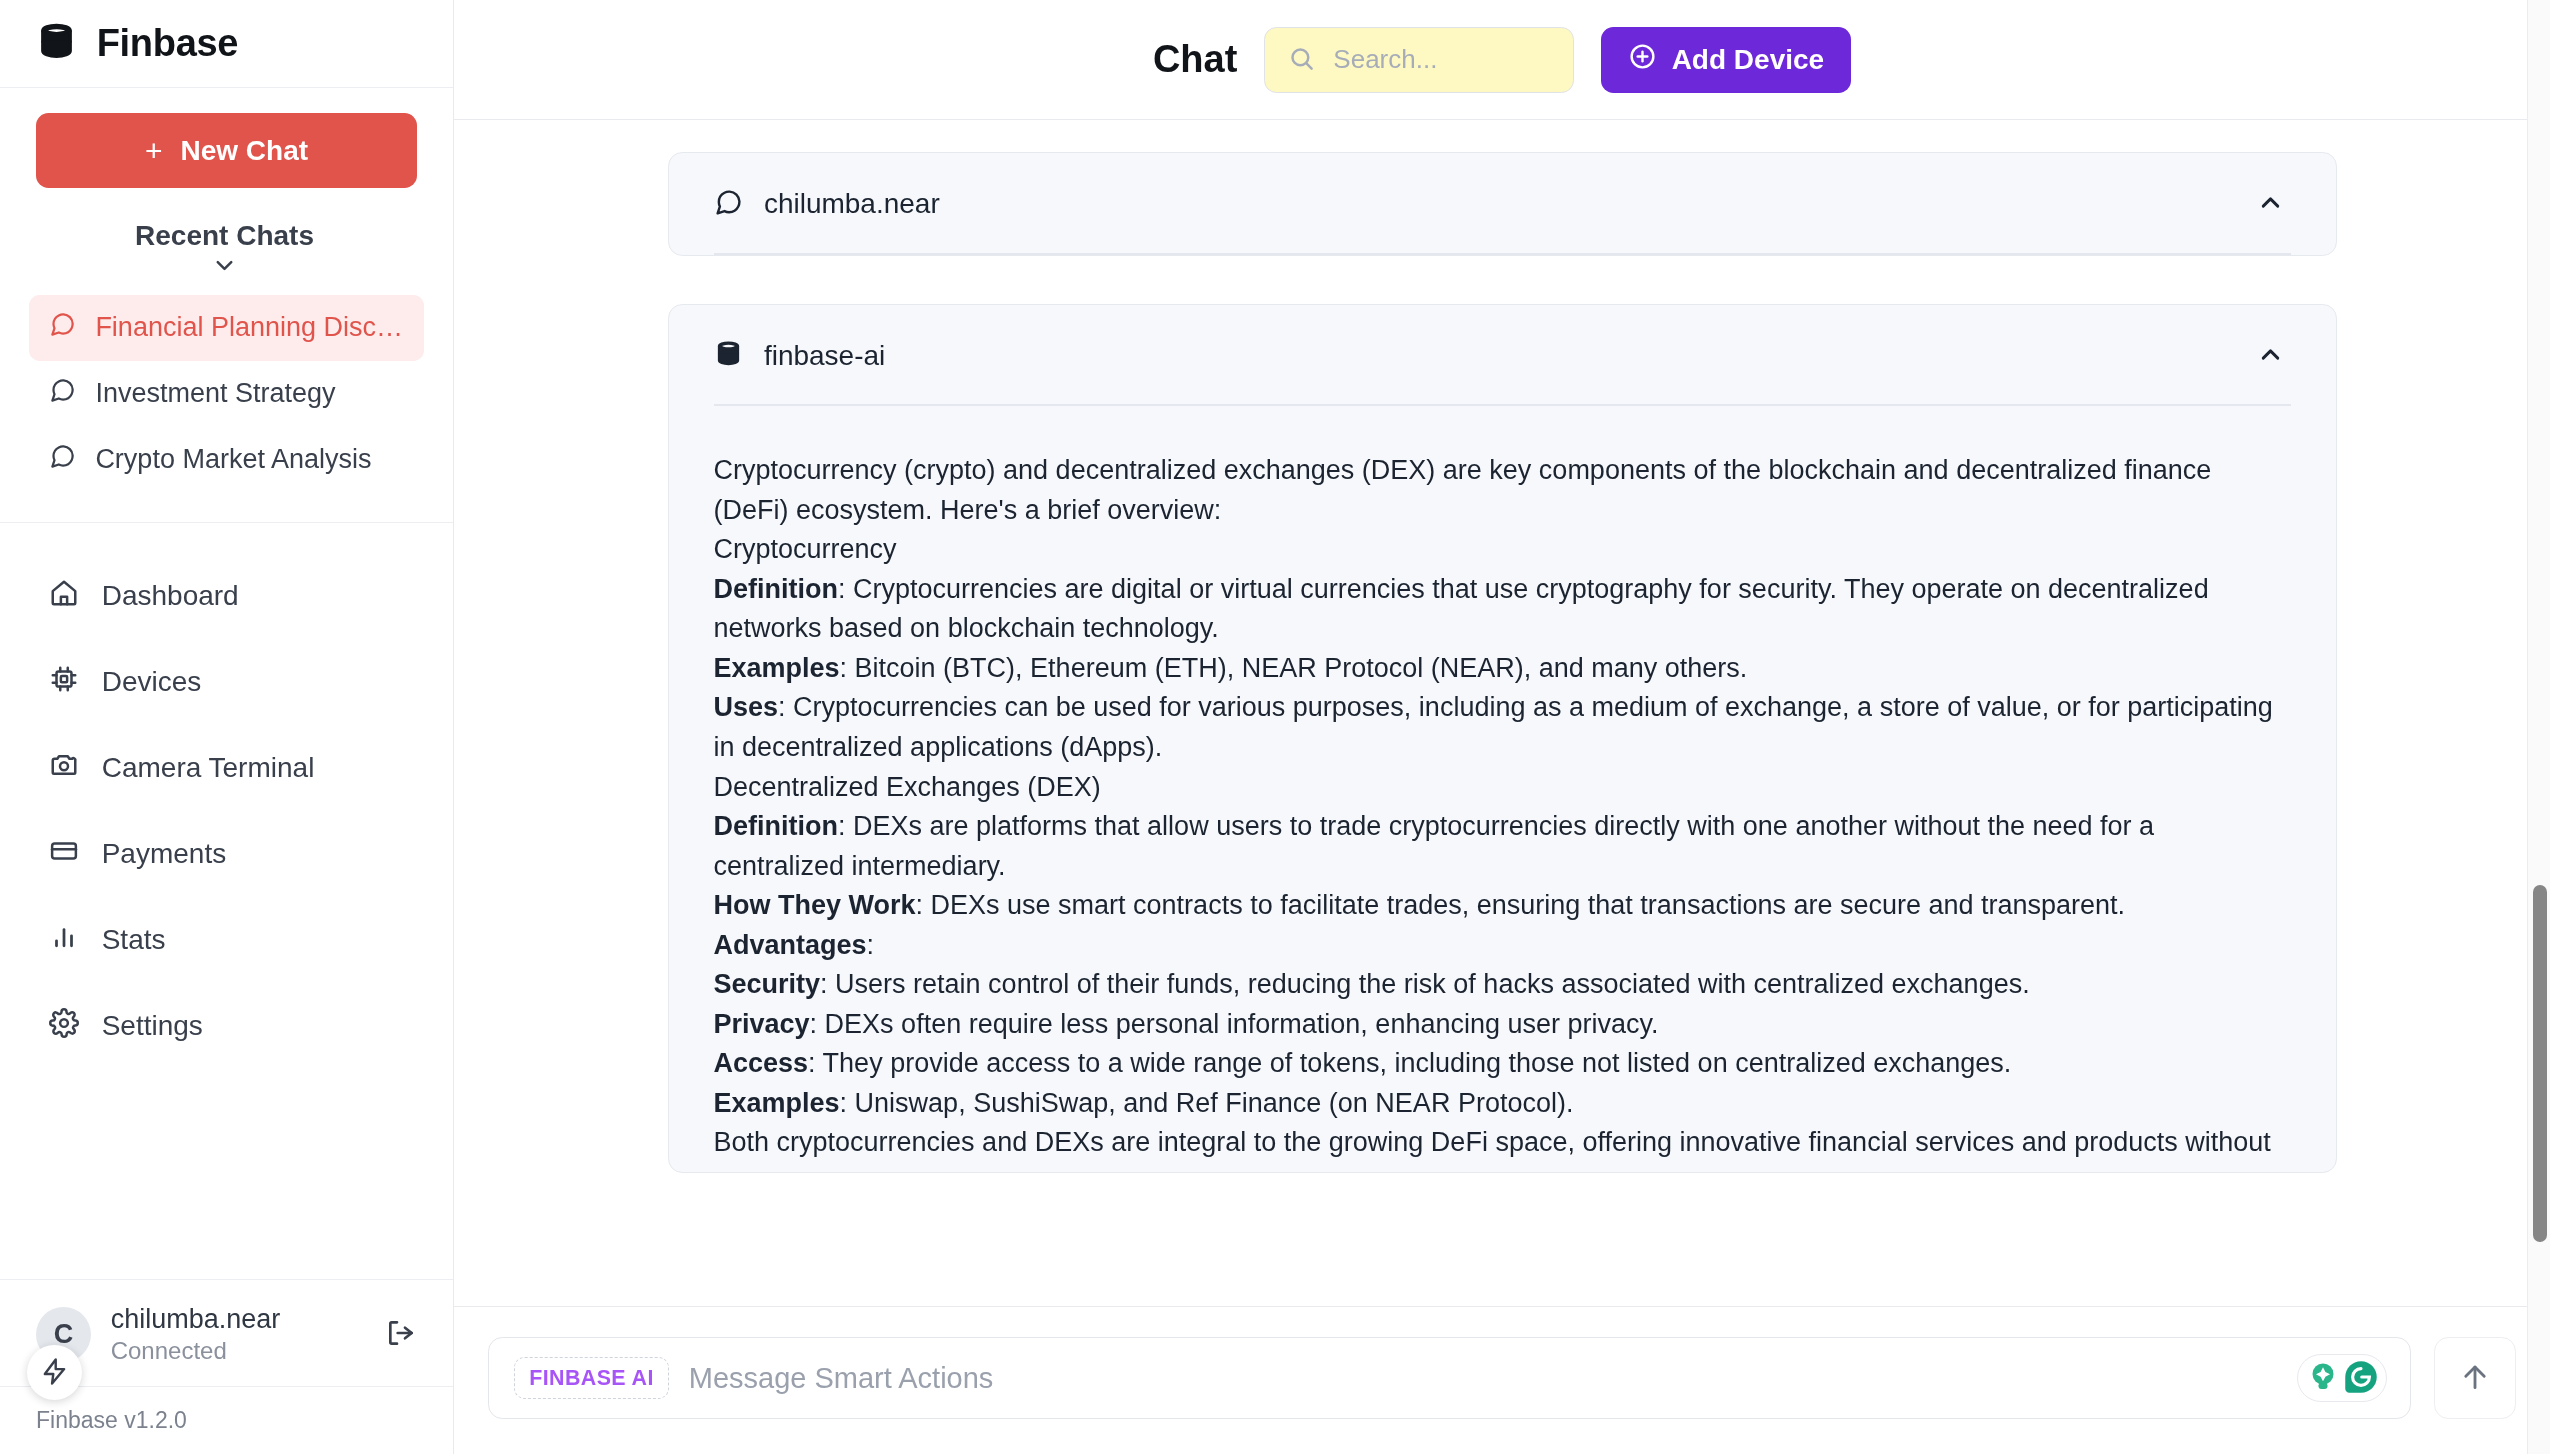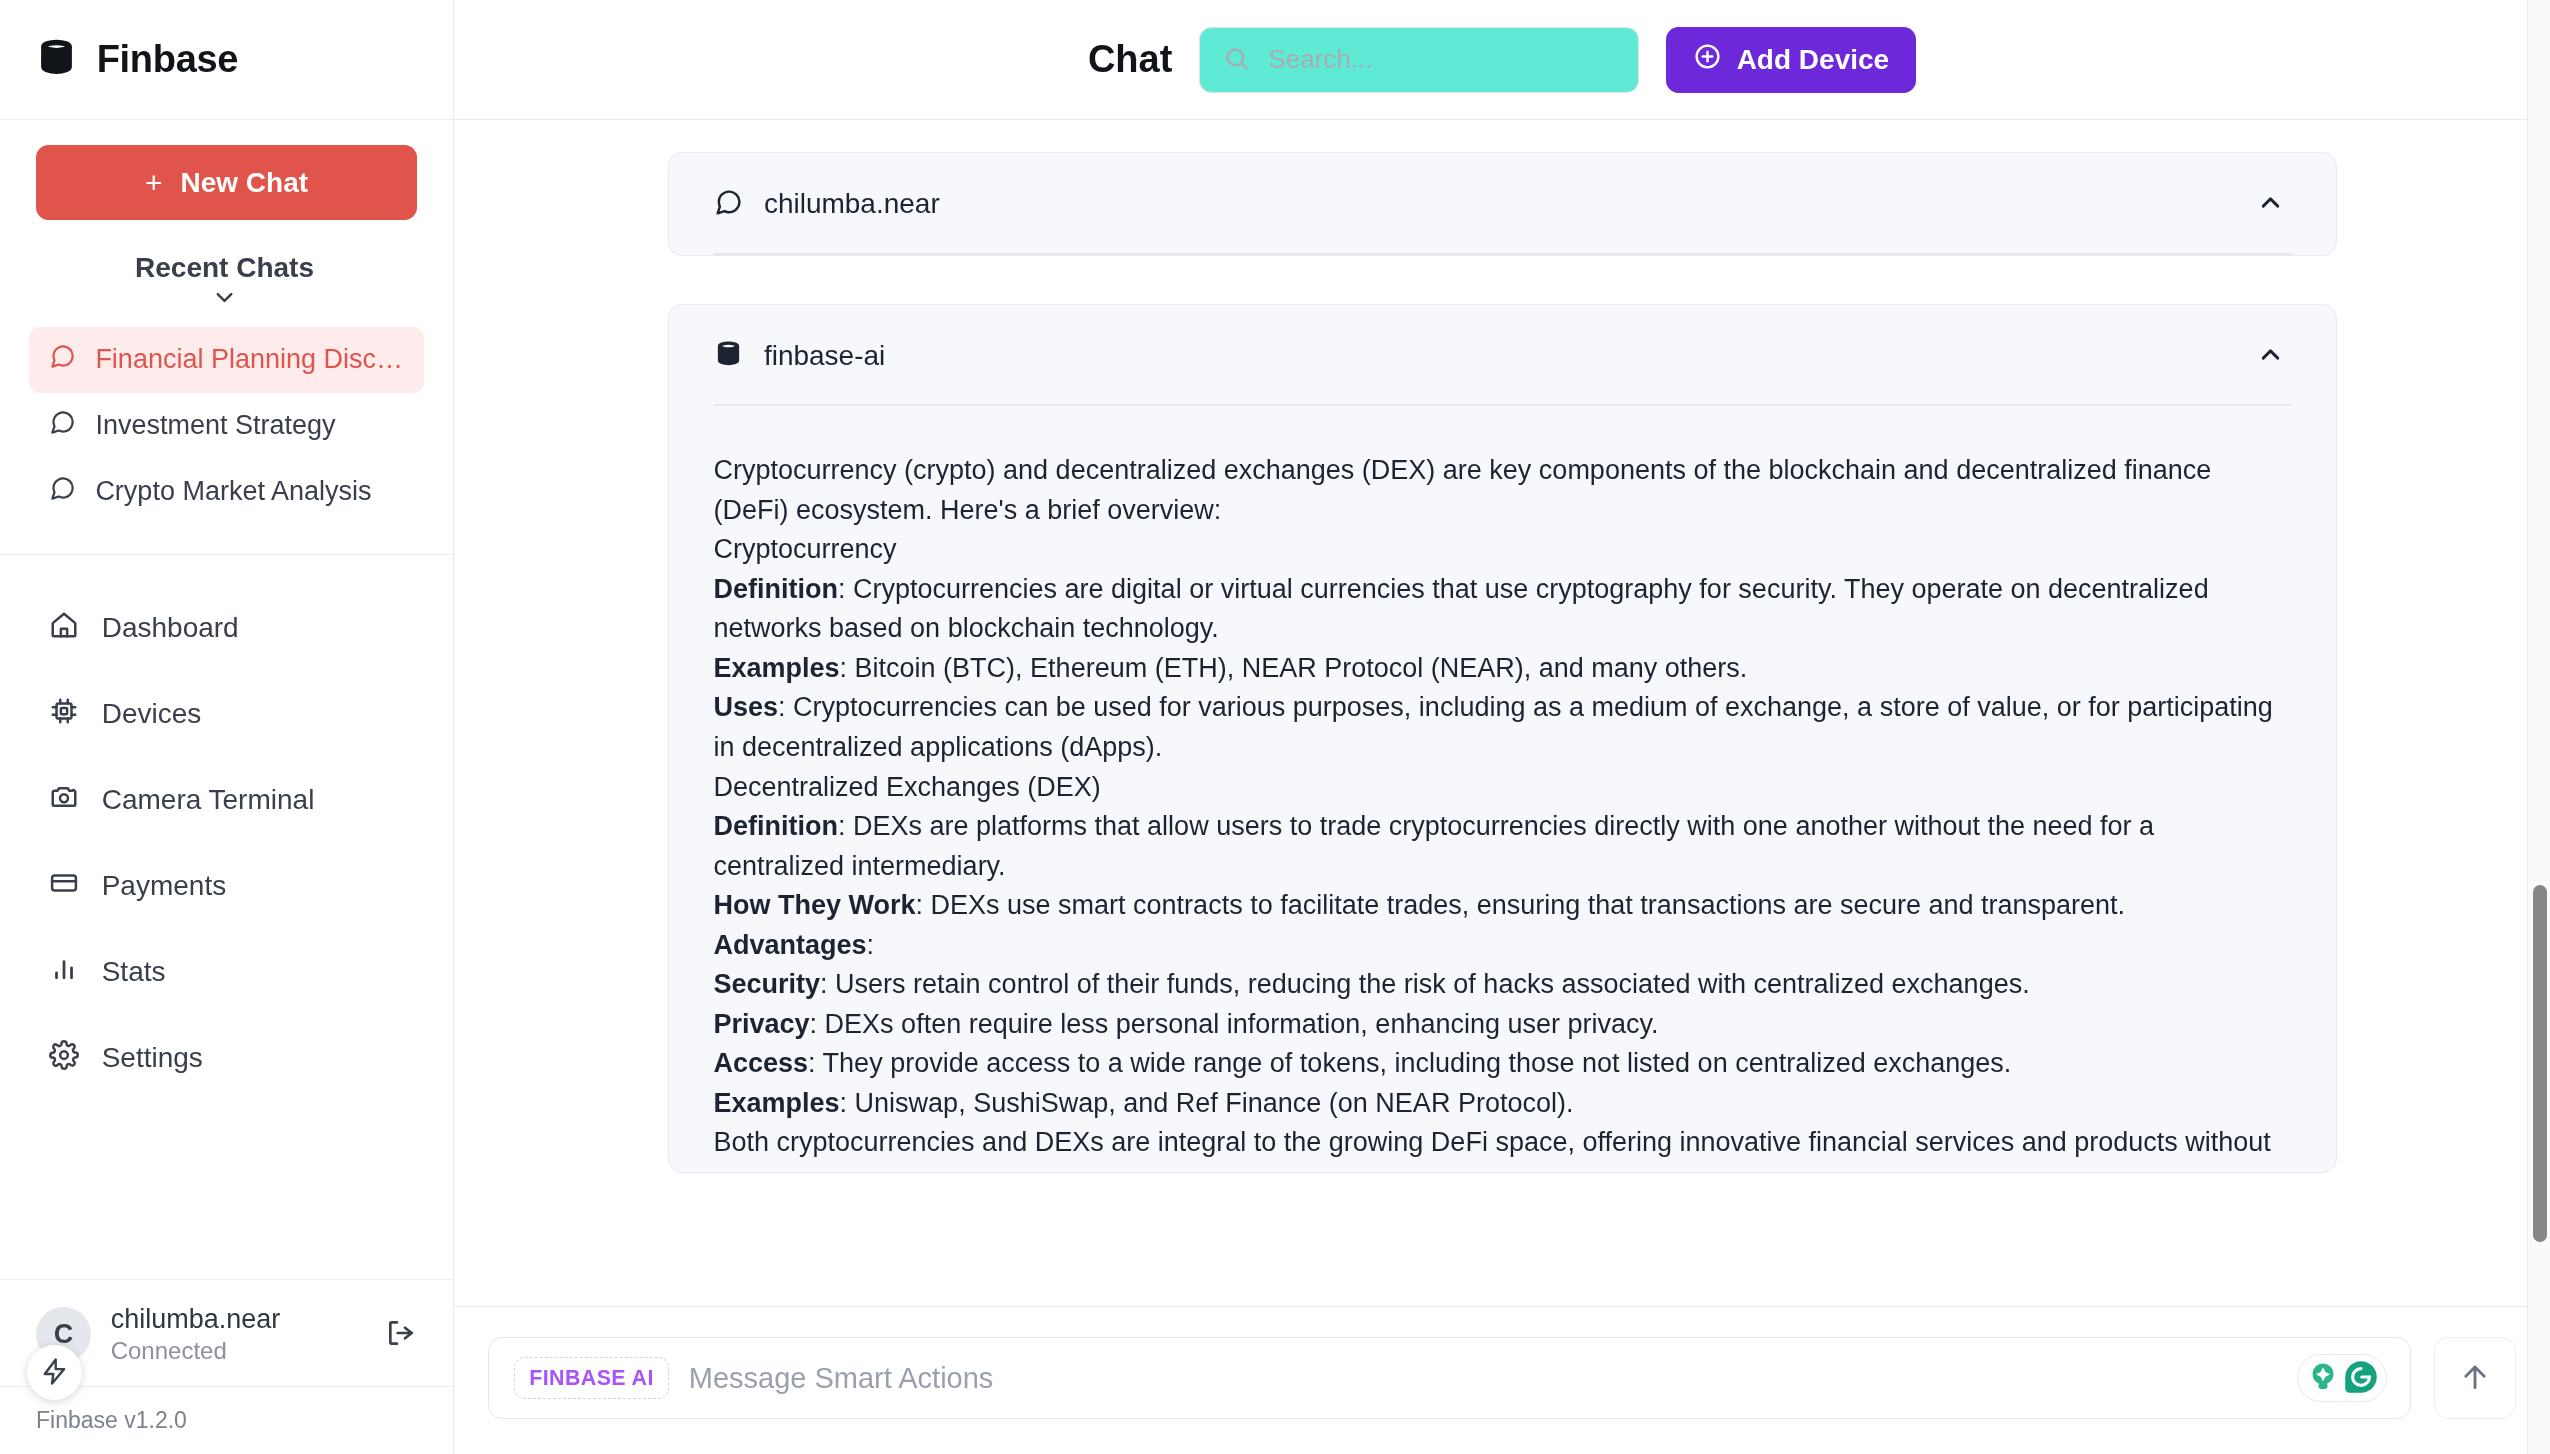--- a/index.html
+++ b/index.html
@@ -14,21 +14,21 @@
   
   .sidebar {
     width: 454px; height: 1455px;
     background: #ffffff;
     border-right: 1.8px solid #e8eaed;
     display: flex; flex-direction: column;
     flex: 0 0 454px;
     position: relative;
   }
   .brand {
-    height: 120px;
+    height: 88px;
     display: flex; align-items: center; gap: 19.7px;
     padding: 0 36px;
     border-bottom: 1.8px solid #eceef1;
   }
   .brand-name { font-size: 38px; font-weight: 700; color: #111418; letter-spacing: -0.3px; }
 
   .new-chat-wrap { padding: 25px 36px 9px 36px; }
   .new-chat-btn {
     width: 100%; height: 75px;
     background: #e0544c; border: none; border-radius: 12.5px;
@@ -102,24 +102,24 @@
   
   .main { flex: 1 1 auto; display: flex; flex-direction: column; position: relative; min-width: 0; }
   .topbar {
     height: 120px; flex: 0 0 120px;
     border-bottom: 1.8px solid #e8eaed;
     display: flex; align-items: center; justify-content: center; gap: 27px;
     background: #ffffff;
   }
   .page-title { font-size: 38px; font-weight: 700; color: #111418; }
   .search-box {
-    width: 440px; height: 66px;
+    width: 310px; height: 66px;
     border: 1.8px solid #dfe2e7; border-radius: 12.5px;
     display: flex; align-items: center; gap: 18px;
-    padding: 0 23px; background: #5eead4;
+    padding: 0 23px; background: #fef9c3;
   }
   .search-input {
     border: none; outline: none; background: transparent;
     font-size: 26px; color: #39404c; width: 100%;
     font-family: "Liberation Sans", sans-serif;
   }
   .search-input::placeholder { color: #a7adb8; }
   .add-device-btn {
     height: 66px; background: #6d28d9; border: none; border-radius: 12.5px;
     color: #fff; font-size: 28px; font-weight: 700; padding: 0 27px;

